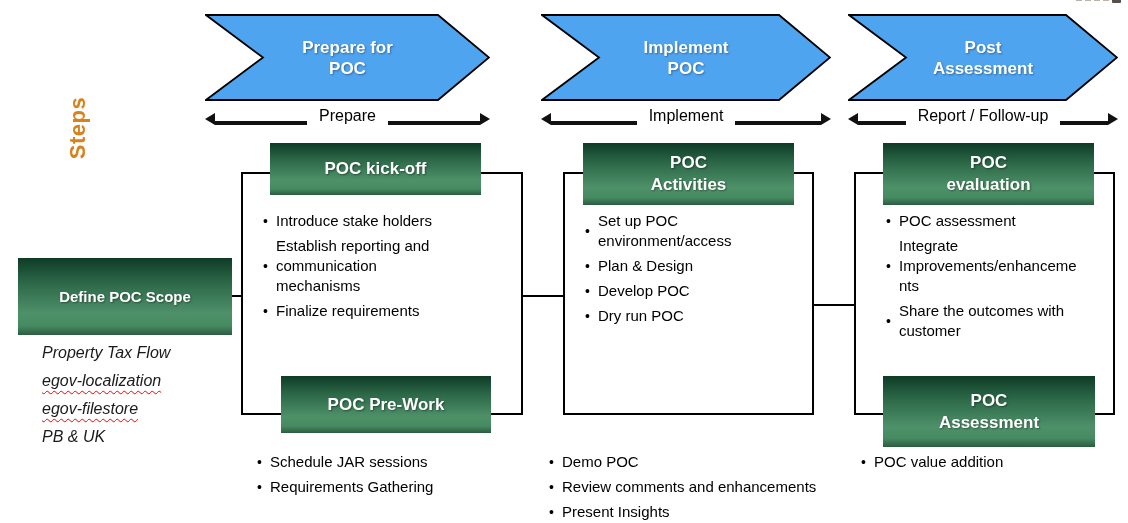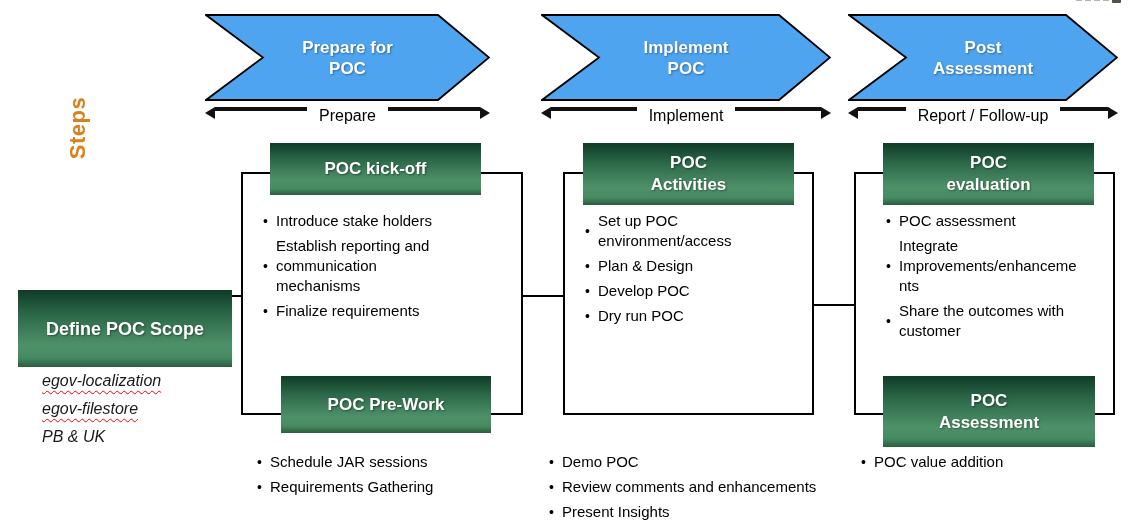--- a/index.html
+++ b/index.html
@@ -19,21 +19,21 @@
   
   .chev{position:absolute;top:14px;height:87px;}
   .chev svg{position:absolute;left:0;top:0;}
   .chev .lbl{
     position:absolute;inset:0;display:flex;align-items:center;justify-content:center;
     text-align:center;color:#fff;font-weight:bold;font-size:17px;line-height:21px;
     text-shadow:1px 1px 2px rgba(0,0,0,.35);
   }
 
   
-  .span-arrow{position:absolute;top:107px;height:18px;display:flex;align-items:flex-start;}
+  .span-arrow{position:absolute;top:107px;height:18px;display:flex;align-items:flex-end;}
   .sa-line{flex:1;height:4px;background:#111;}
   .sa-lbl{padding:0 12px;font-size:16px;color:#000;white-space:nowrap;}
   .ah{width:0;height:0;border-top:6px solid transparent;border-bottom:6px solid transparent;}
   .ah-l{border-right:10px solid #111;}
   .ah-r{border-left:10px solid #111;}
 
   
   .greenbox{
     position:absolute;display:flex;align-items:center;justify-content:center;
     text-align:center;color:#fff;font-weight:bold;font-size:17px;line-height:22px;
@@ -127,21 +127,21 @@
   </div>
 
   <div class="conn" style="left:230px;top:295px;width:13px;"></div>
   <div class="conn" style="left:521px;top:295px;width:44px;"></div>
   <div class="conn" style="left:812px;top:304px;width:44px;"></div>
 
   <div class="colrect" style="left:241px;top:172px;width:282px;height:243px;"></div>
   <div class="colrect" style="left:563px;top:172px;width:251px;height:243px;"></div>
   <div class="colrect" style="left:854px;top:172px;width:261px;height:243px;"></div>
 
-  <div class="greenbox" style="left:18px;top:258px;width:214px;height:77px;font-size:18px;margin-top:32px;">Define POC Scope</div>
+  <div class="greenbox" style="left:18px;top:258px;width:214px;height:77px;font-size:15px;">Define POC Scope</div>
   <div class="scope-item" style="top:344px;">Property Tax Flow</div>
   <div class="scope-item misspelled" style="top:372px;">egov-localization</div>
   <div class="scope-item misspelled" style="top:400px;">egov-filestore</div>
   <div class="scope-item" style="top:428px;">PB &amp; UK</div>
 
   <div class="greenbox preline" style="left:270px;top:143px;width:211px;height:52px;">POC kick-off</div>
   <div class="greenbox preline" style="left:281px;top:376px;width:210px;height:57px;">POC Pre-Work</div>
 
   <div class="blist" style="left:263px;top:211px;width:245px;">
     <div class="bitem">

